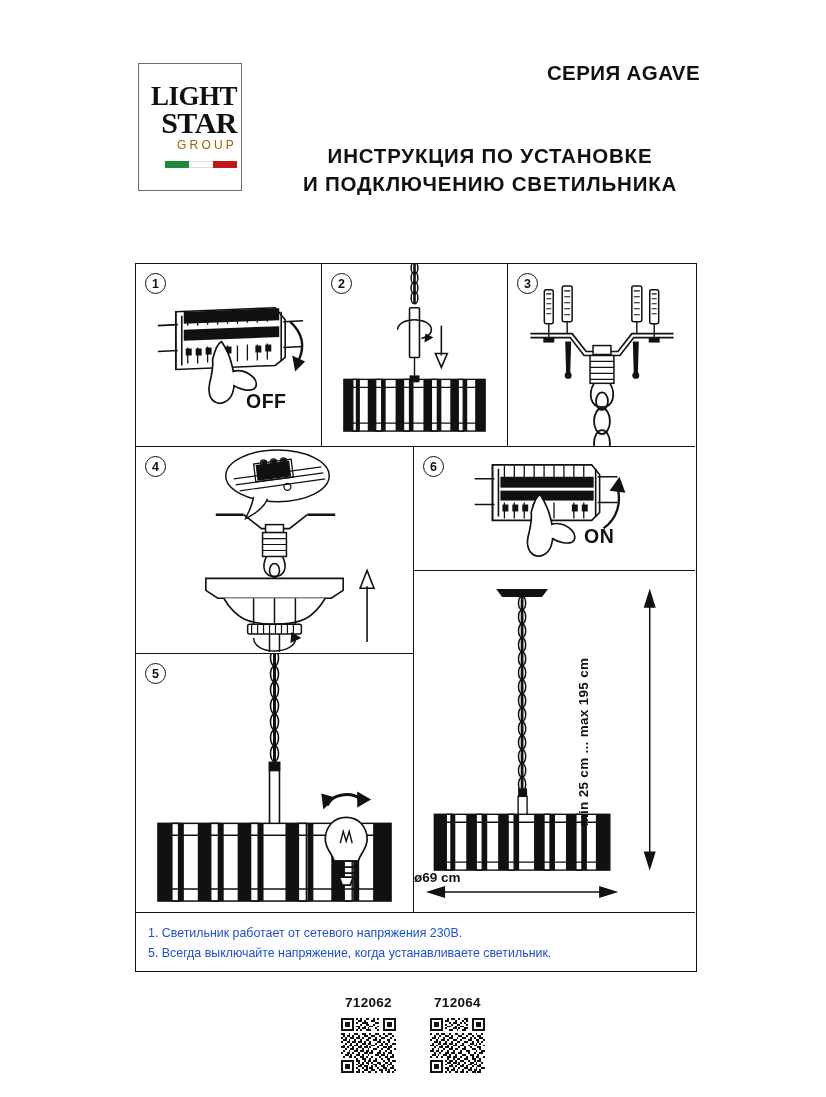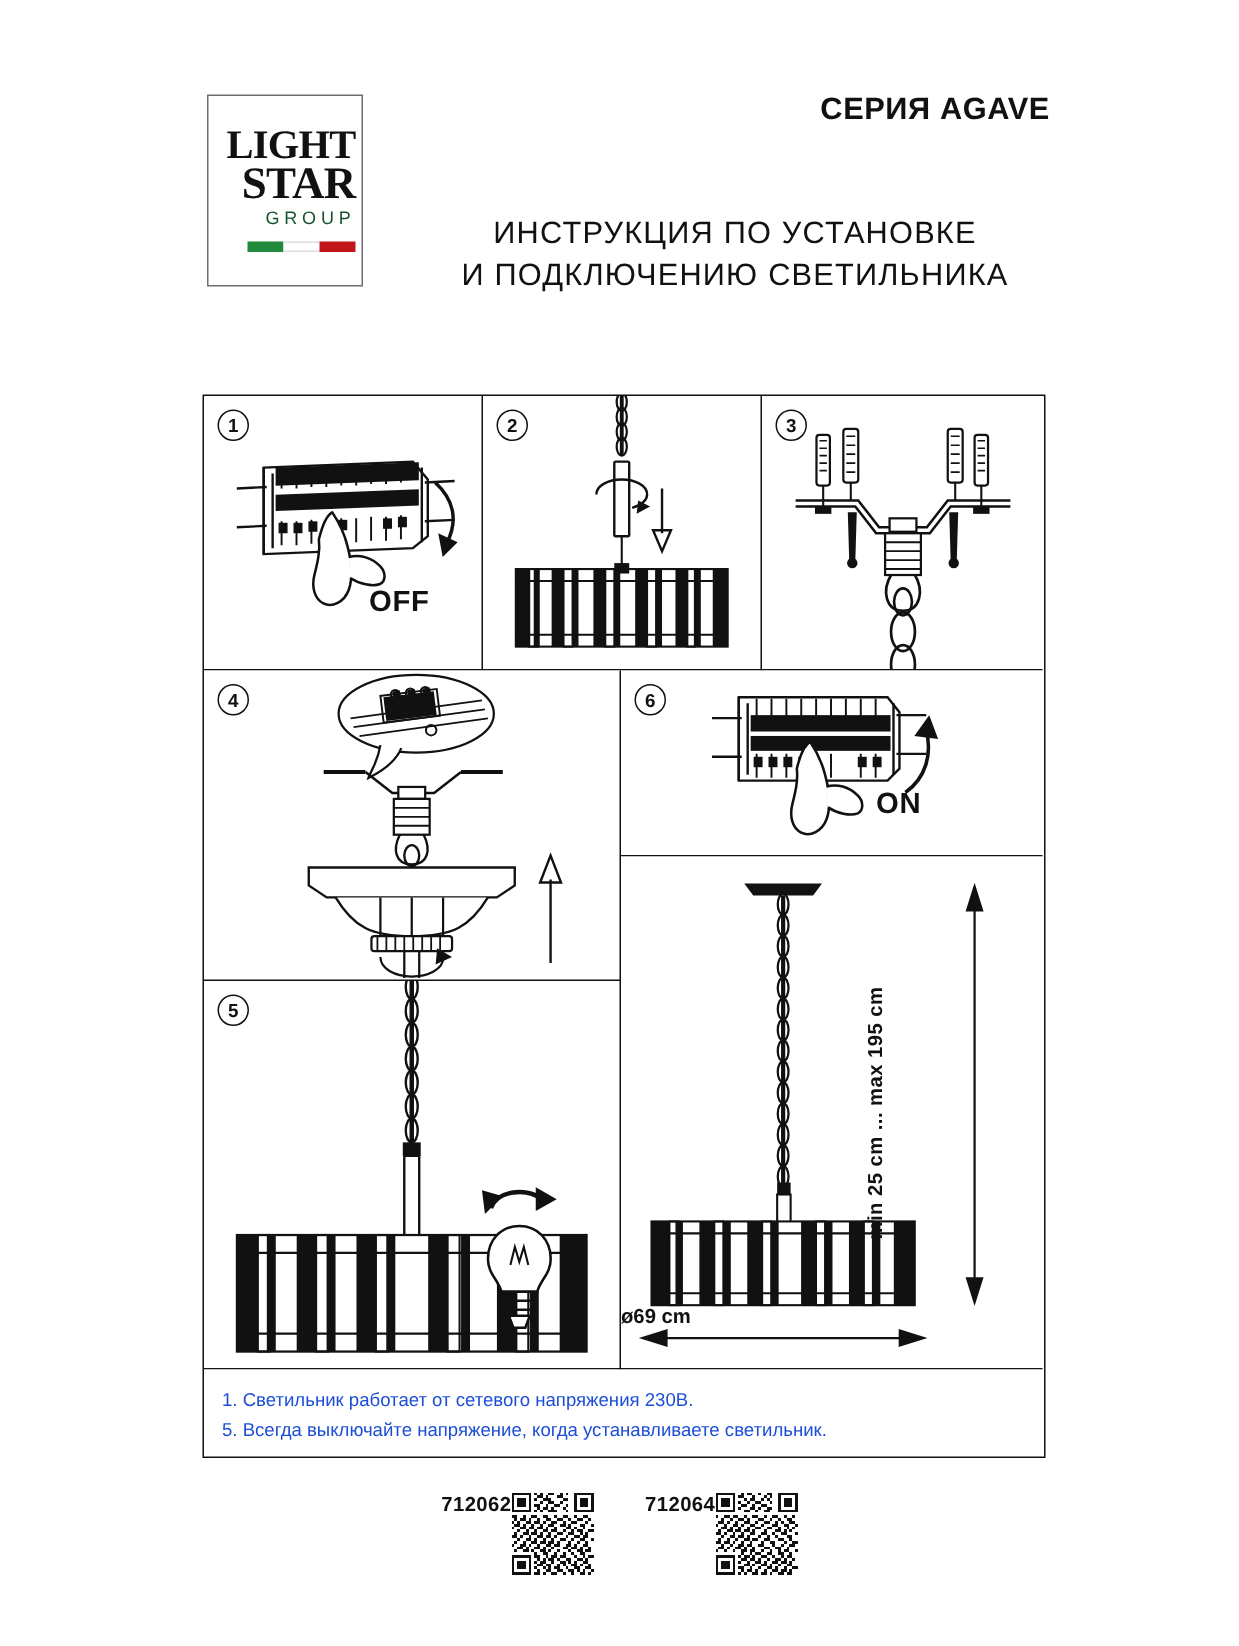--- a/index.html
+++ b/index.html
@@ -31,35 +31,35 @@
     color: #111;
     line-height: 0.92;
     letter-spacing: -0.5px;
   }
   .logo-light { font-size: 27px; }
   .logo-star { font-size: 30px; }
   .logo-group {
     font-family: "Liberation Sans", sans-serif;
     font-size: 12px;
     letter-spacing: 3.2px;
-    color: #14532d;
+    color: #a16207;
     margin-top: 2px;
   }
   .flag { display: flex; width: 72px; height: 7px; margin-top: 9px; }
   .flag i { flex: 1; display: block; }
   .flag .g { background: #1f8a3b; }
   .flag .w { background: #ffffff; border-top: 1px solid #ddd; border-bottom: 1px solid #ddd; }
   .flag .r { background: #c1171c; }
 
   .head-text { position: absolute; left: 300px; top: 58px; width: 400px; text-align: right; }
   .series-line, .art-line {
     font-size: 20.5px; font-weight: bold; letter-spacing: 0.4px; line-height: 1.45;
   }
   .title-block { position: absolute; left: 280px; top: 142px; width: 420px; text-align: center; }
-  .title-line { font-size: 20.5px; font-weight: normal; letter-spacing: 0.8px; line-height: 1.35; }
+  .title-line { font-size: 20.5px; font-weight: bold; letter-spacing: 0.8px; line-height: 1.35; }
 
   
   .frame {
     position: absolute; left: 135px; top: 263px;
     width: 562px; height: 709px;
     border: 1.6px solid #111;
     background: #fff;
   }
   .cell { position: absolute; background: #fff; }
   .bd-r { border-right: 1.4px solid #111; }
@@ -105,21 +105,21 @@
     text-align: left; font-size: 13.5px; font-weight: bold;
     padding-right: 80px;
   }
 
   .notes { padding: 10px 0 0 12px; }
   .note-line { font-size: 12.4px; line-height: 1.65; color: #1d4ed8; }
 
   
   .footer { position: absolute; left: 0; top: 995px; width: 826px; }
   .qr-row { display: flex; justify-content: center; gap: 34px; }
-  .qr-item { display: flex; flex-direction: row; }
+  .qr-item { display: flex; flex-direction: column; align-items: center; }
   .qr-code-label { font-size: 13.5px; font-weight: bold; margin-bottom: 8px; letter-spacing: 0.3px; }
   .qr { width: 55px; height: 55px; display: block; }
 </style>
 </head>
 <body>
 
 <div class="page">
 
   <div class="header">
 

